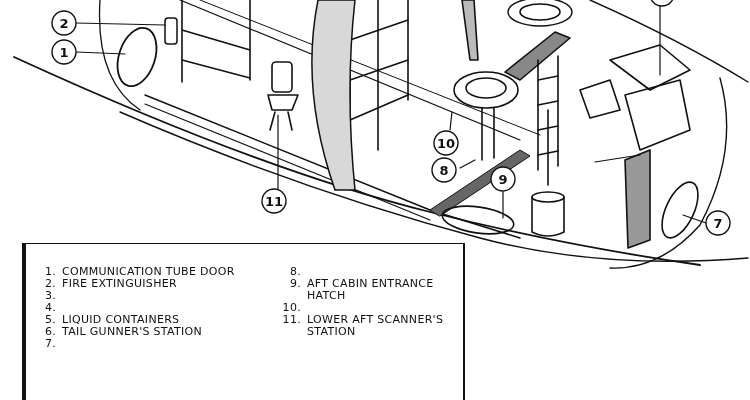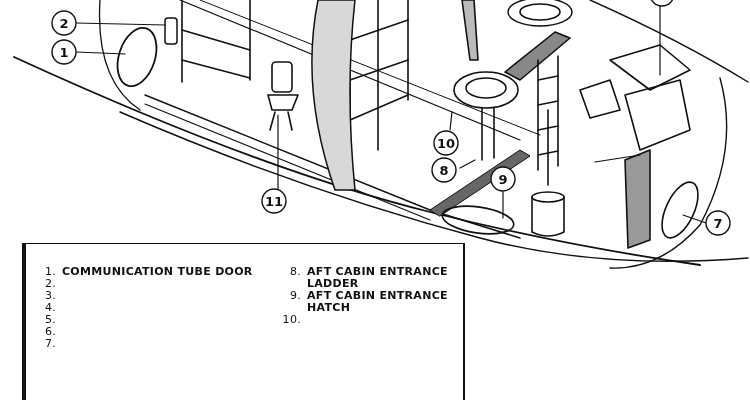--- a/index.html
+++ b/index.html
@@ -10,21 +10,21 @@
   #legend {
     position: absolute; left: 22px; top: 243px; width: 443px; height: 157px;
     border-top: 1.5px solid #111; border-right: 2px solid #111; border-left: 4px solid #111;
     background: #fff; box-sizing: border-box;
   }
   .legend-col { position: absolute; top: 22px; }
   .legend-col.left { left: 10px; width: 250px; }
   .legend-col.right { left: 255px; width: 185px; }
   .legend-item { display: flex; font-size: 11px; line-height: 12px; letter-spacing: 0.3px; text-transform: uppercase; }
   .legend-num { width: 20px; text-align: right; padding-right: 6px; flex: none; }
-  .legend-text { flex: 1; font-weight: bold; }
+  .legend-text { flex: 1; }
 </style>
 </head>
 <body>
 
 <svg id="art" viewBox="0 0 750 400" xmlns="http://www.w3.org/2000/svg">
   <g fill="none" stroke="#111" stroke-width="1.6" stroke-linecap="round" stroke-linejoin="round">
 
     <path d="M14 57 Q 260 170 430 212 Q 560 245 700 265" stroke-width="1.8"></path>
     <path d="M120 112 Q 300 190 480 238 Q 600 270 748 258" stroke-width="1.4"></path>
     <path d="M590 0 Q 680 40 748 82" stroke-width="1.4"></path>
@@ -148,43 +148,49 @@
 </svg>
 
 <div id="legend">
   <div class="legend-col left">
     <div class="legend-item">
         <span class="legend-num">1.</span>
         <span class="legend-text">Communication tube door</span>
       </div>
     <div class="legend-item">
         <span class="legend-num">2.</span>
+        <span class="legend-text">Fire extinguisher</span>
       </div>
     <div class="legend-item">
         <span class="legend-num">3.</span>
       </div>
     <div class="legend-item">
         <span class="legend-num">4.</span>
       </div>
     <div class="legend-item">
         <span class="legend-num">5.</span>
+        <span class="legend-text">Liquid containers</span>
       </div>
     <div class="legend-item">
         <span class="legend-num">6.</span>
+        <span class="legend-text">Tail gunner's station</span>
       </div>
     <div class="legend-item">
         <span class="legend-num">7.</span>
       </div>
   </div>
   <div class="legend-col right">
     <div class="legend-item">
         <span class="legend-num">8.</span>
-        <span class="legend-text">Aft cabin entrance ladder</span>
       </div>
     <div class="legend-item">
         <span class="legend-num">9.</span>
         <span class="legend-text">Aft cabin entrance hatch</span>
       </div>
     <div class="legend-item">
         <span class="legend-num">10.</span>
       </div>
+    <div class="legend-item">
+        <span class="legend-num">11.</span>
+        <span class="legend-text">Lower aft scanner's station</span>
+      </div>
   </div>
 </div>
 
 </body></html>

